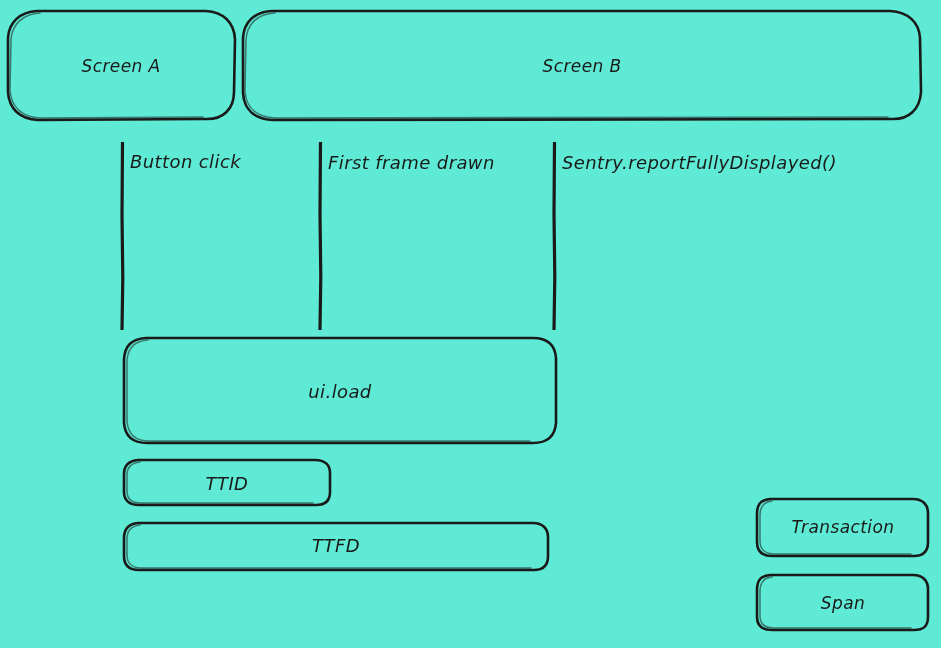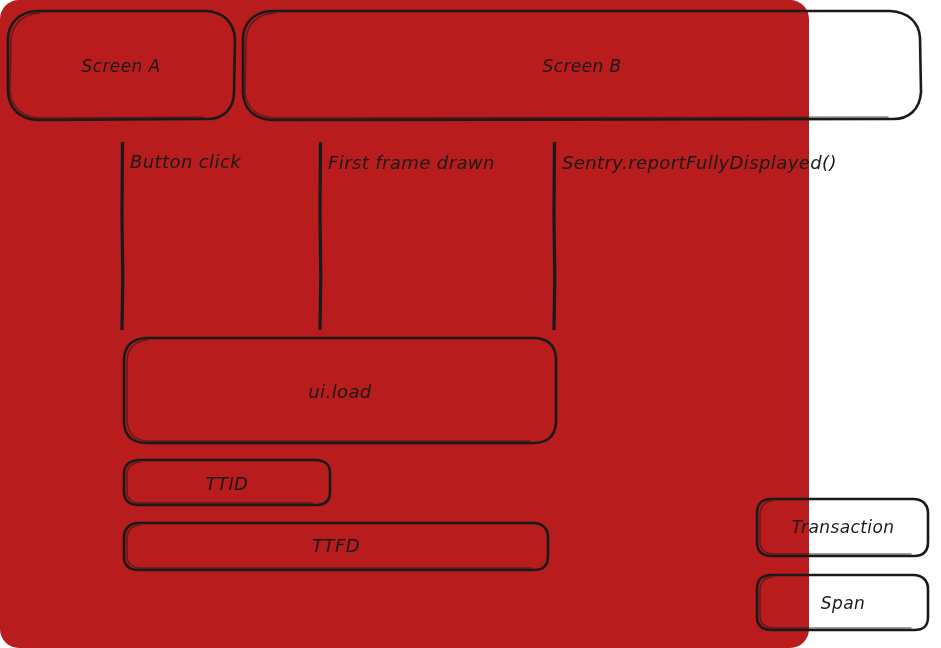--- a/index.html
+++ b/index.html
@@ -9,24 +9,23 @@
     background: #ffffff;
   }
   body {
     width: 941px;
     height: 648px;
     overflow: hidden;
     font-family: "DejaVu Sans", sans-serif;
   }
   #canvas {
     position: relative;
-    width: 809px;
+    width: 941px;
     height: 648px;
-    background: #b91c1c;
-    border-radius: 19px;
+    background: #5eead4;
   }
   svg.diagram {
     position: absolute;
     top: 0;
     left: 0;
     width: 941px;
     height: 648px;
   }
   .stroke {
     fill: none;

